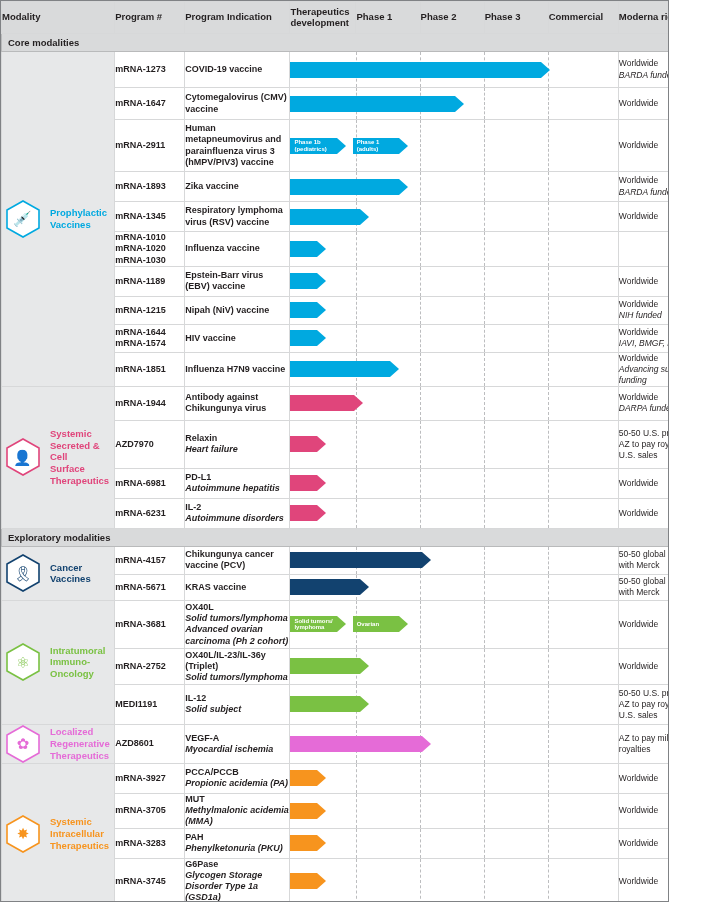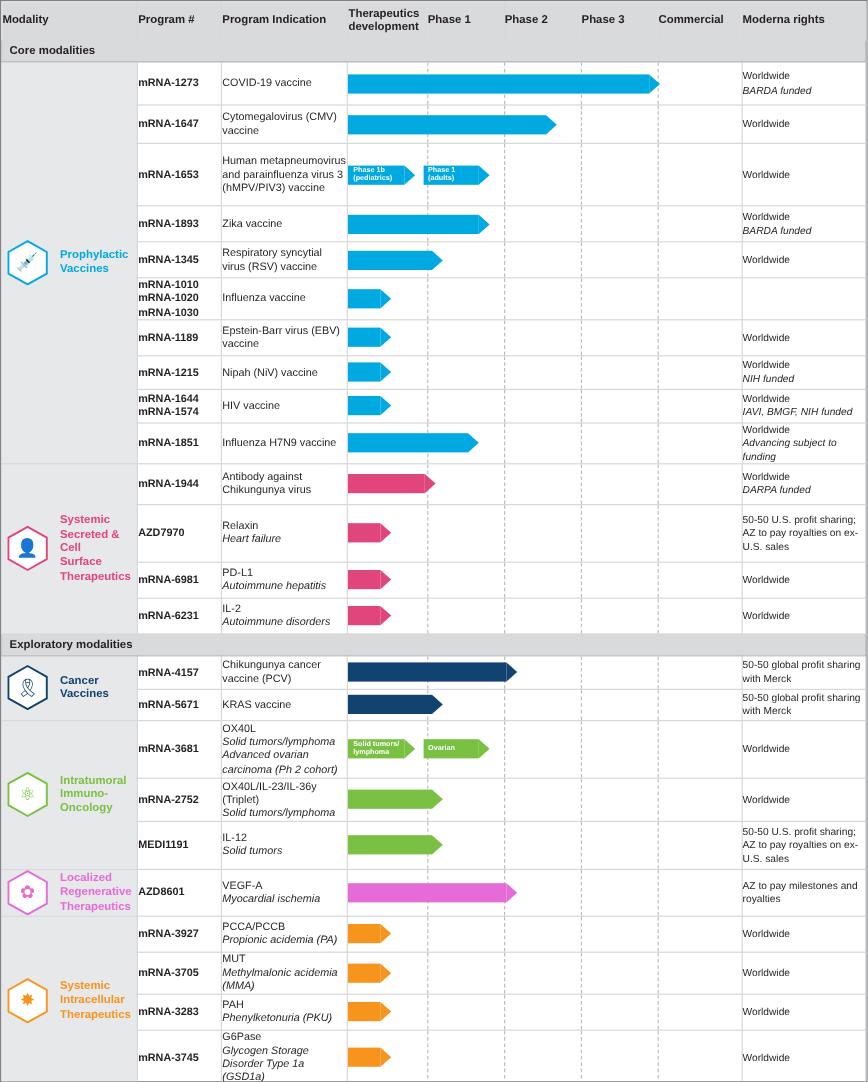--- a/index.html
+++ b/index.html
@@ -5,21 +5,21 @@
   * { box-sizing: border-box; }
   html, body { margin:0; padding:0; }
   body {
     width: 723px; height: 902px;
     font-family: "Liberation Sans", sans-serif;
     font-size: 9.5px;
     color: #231f20;
     background: #ffffff;
   }
   #pipeline {
-    width: 723px; height: 902px;
+    width: 669px; height: 902px;
     border: 1px solid #808285;
     position: relative;
     overflow: hidden;
   }
   table.grid {
     border-collapse: collapse;
     width: 721px;
     table-layout: fixed;
   }
   table.grid td, table.grid th {
@@ -77,20 +77,21 @@
     font-weight: bold;
     font-size: 9px;
     padding: 5px 4px 5px 6px;
     white-space: pre-line;
     line-height: 1.25;
   }
   td.indication {
     font-size: 9px;
     padding: 5px 5px 5px 6px;
     line-height: 1.25;
+    font-weight: bold;
   }
   td.indication .sub { font-style: italic; display:block; }
   td.rights {
     font-size: 8.5px;
     padding: 5px 5px 5px 6px;
     line-height: 1.3;
   }
   td.rights .em { font-style: italic; display:block; }
 
   
@@ -210,21 +211,21 @@
               <div class="dashcol" style="left: 258px;"></div>
               <div class="arrow" style="color: rgb(0, 169, 224); left: 0px;">
                 <div class="bar" style="width: 164.84px;"></div>
                 <div class="tip"></div>
               </div>
             </div>
           </td>
           <td class="rights"><span>Worldwide</span></td>
         </tr>
         <tr style="height: 52px;">
-          <td class="prog">mRNA-1653</td>
+          <td class="prog">mRNA-2911</td>
           <td class="indication"><span>Human metapneumovirus and parainfluenza virus 3 (hMPV/PIV3) vaccine</span></td>
           <td class="track" colspan="5">
             <div class="trackhost">
               <div class="dashcol" style="left: 66px;"></div>
               <div class="dashcol" style="left: 130px;"></div>
               <div class="dashcol" style="left: 194px;"></div>
               <div class="dashcol" style="left: 258px;"></div>
               <div class="arrow" style="color: rgb(0, 169, 224); left: 0px;">
                 <div class="bar" style="width: 46.76px;"></div>
                 <div class="tip"></div>
@@ -253,21 +254,21 @@
               <div class="arrow" style="color: rgb(0, 169, 224); left: 0px;">
                 <div class="bar" style="width: 109.08px;"></div>
                 <div class="tip"></div>
               </div>
             </div>
           </td>
           <td class="rights"><span>Worldwide</span><span class="em">BARDA funded</span></td>
         </tr>
         <tr style="height: 30px;">
           <td class="prog">mRNA-1345</td>
-          <td class="indication"><span>Respiratory syncytial virus (RSV) vaccine</span></td>
+          <td class="indication"><span>Respiratory lymphoma virus (RSV) vaccine</span></td>
           <td class="track" colspan="5">
             <div class="trackhost">
               <div class="dashcol" style="left: 66px;"></div>
               <div class="dashcol" style="left: 130px;"></div>
               <div class="dashcol" style="left: 194px;"></div>
               <div class="dashcol" style="left: 258px;"></div>
               <div class="arrow" style="color: rgb(0, 169, 224); left: 0px;">
                 <div class="bar" style="width: 69.72px;"></div>
                 <div class="tip"></div>
               </div>
@@ -549,21 +550,21 @@
               <div class="arrow" style="color: rgb(122, 193, 67); left: 0px;">
                 <div class="bar" style="width: 69.72px;"></div>
                 <div class="tip"></div>
               </div>
             </div>
           </td>
           <td class="rights"><span>Worldwide</span></td>
         </tr>
         <tr style="height: 40px;">
           <td class="prog">MEDI1191</td>
-          <td class="indication"><span>IL-12</span><span class="sub" style="white-space: pre-line;">Solid tumors</span></td>
+          <td class="indication"><span>IL-12</span><span class="sub" style="white-space: pre-line;">Solid subject</span></td>
           <td class="track" colspan="5">
             <div class="trackhost">
               <div class="dashcol" style="left: 66px;"></div>
               <div class="dashcol" style="left: 130px;"></div>
               <div class="dashcol" style="left: 194px;"></div>
               <div class="dashcol" style="left: 258px;"></div>
               <div class="arrow" style="color: rgb(122, 193, 67); left: 0px;">
                 <div class="bar" style="width: 69.72px;"></div>
                 <div class="tip"></div>
               </div>

